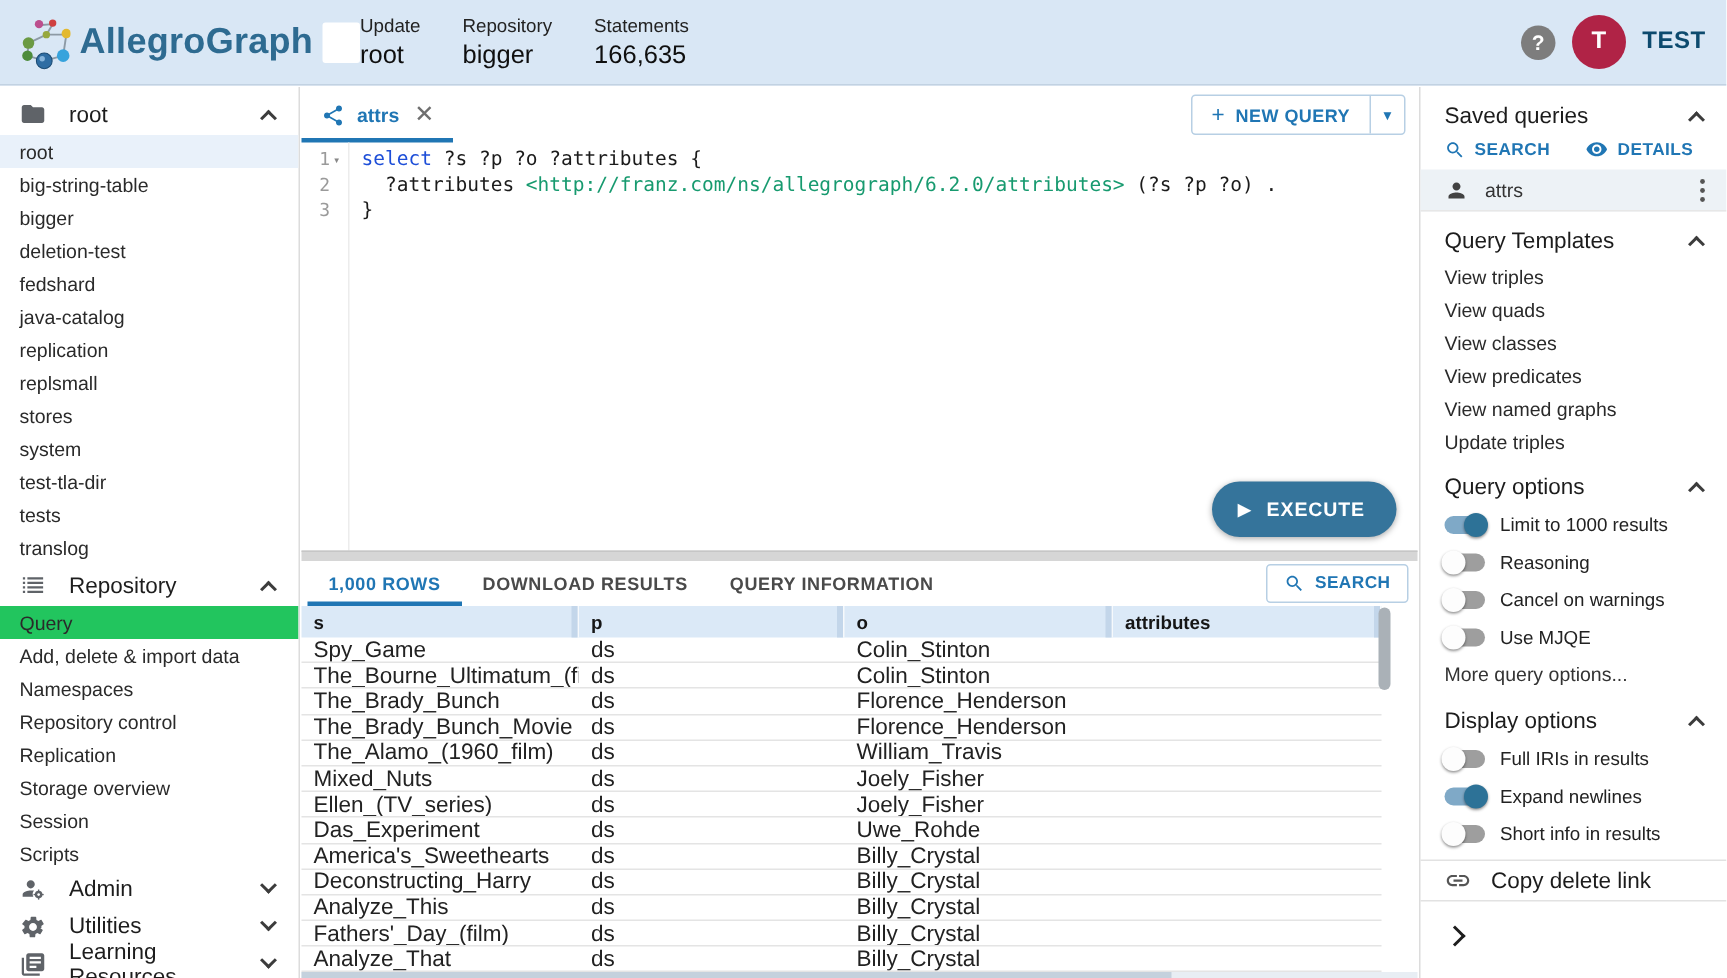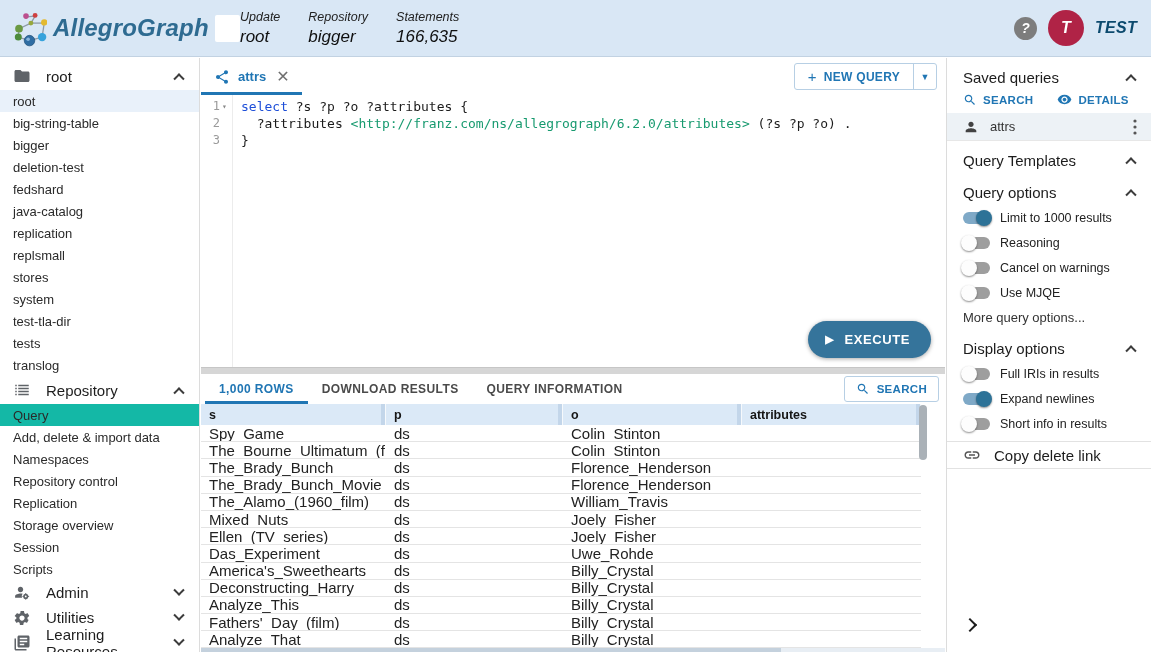--- a/index.html
+++ b/index.html
@@ -1,20 +1,20 @@
 <!DOCTYPE html>
 <html><head>
 <meta charset="utf-8">
 <style>
   * { margin:0; padding:0; box-sizing:border-box; }
   html,body { width:1151px; height:652px; overflow:hidden; }
   body { font-family:"Liberation Sans", sans-serif; background:#fff; position:relative; color:#222; }
 
   
-  .header { position:absolute; top:0; left:0; right:0; height:57px; background:#d9e7f5; border-bottom:1px solid #c2d2e2; display:flex; align-items:center; z-index:5;font-style:italic; }
+  .header { position:absolute; top:0; left:0; right:0; height:57px; background:#d9e7f5; border-bottom:1px solid #c2d2e2; display:flex; align-items:center; z-index:5; }
   .logo-wrap { display:flex; align-items:center; padding-left:12px; width:240px; }
   .logo-text { font-size:24px; font-weight:bold; color:#2e6b91; margin-left:6px; letter-spacing:.2px; }
   .logo-box { width:36px; height:27px; background:#fff; border-radius:2px; margin-left:6px; }
   .stat { margin-right:28px; }
   .stat-label { font-size:12.5px; color:#222; }
   .stat-value { font-size:17px; color:#0f0f0f; margin-top:3px; }
   .header-right { margin-left:auto; display:flex; align-items:center; gap:11px; padding-right:14px; }
   .help-icon { width:23px; height:23px; border-radius:50%; background:#7d7d7d; color:#fff; font-weight:bold; font-size:14px; display:flex; align-items:center; justify-content:center; cursor:pointer; }
   .avatar { width:36px; height:36px; border-radius:50%; background:#b02346; color:#fff; font-size:16px; font-weight:bold; display:flex; align-items:center; justify-content:center; cursor:pointer; }
   .username { font-size:16px; font-weight:bold; color:#0c4a6e; letter-spacing:.3px; }
@@ -25,21 +25,21 @@
   .chev.down { transform:rotate(45deg) translate(-2px,-2px); }
   .chev-right { width:10px; height:10px; border-right:2.5px solid #1d1d1d; border-bottom:2.5px solid #1d1d1d; display:inline-block; transform:rotate(-45deg); }
 
   
   .left-sidebar { position:absolute; top:58px; left:0; width:200px; bottom:0; background:#fff; border-right:1px solid #dcdcdc; padding-top:4px; overflow:hidden; }
   .nav-section { height:28px; display:flex; align-items:center; padding:0 16px 0 13px; gap:15px; cursor:pointer; }
   .nav-section svg { flex:none; }
   .nav-section .label { font-size:15px; color:#1d1d1d; flex:1; }
   .nav-item { height:22px; display:flex; align-items:center; padding-left:13px; font-size:13px; color:#2a2a2a; cursor:pointer; white-space:nowrap; }
   .list-root .nav-item.selected { background:#e9f1fa; }
-  .list-repo .nav-item.selected { background:#14b8a6; }
+  .list-repo .nav-item.selected { background:#22c55e; }
 
   
   .main { position:absolute; top:58px; left:201px; width:744px; bottom:0; background:#fff; }
   .tabbar { position:relative; height:37px; }
   .qtab { position:absolute; left:0; top:0; height:100%; display:flex; align-items:center; gap:8px; padding:0 12px 0 13px; cursor:pointer; }
   .qtab::after { content:''; position:absolute; left:0; right:0; bottom:0; height:3px; background:#2076b4; }
   .qtab-label { font-size:13px; font-weight:bold; color:#2076b4; }
   .close-x { color:#6f6f6f; font-size:16px; line-height:1; margin-left:2px; cursor:pointer; }
   .new-query { position:absolute; right:8px; top:5px; height:27px; display:flex; border:1px solid #b7cfe4; border-radius:3px; background:#fff; cursor:pointer; }
   .nq-main { display:flex; align-items:center; gap:7px; padding:0 13px; font-size:12px; font-weight:bold; color:#2076b4; letter-spacing:.3px; }
@@ -505,20 +505,29 @@
             <circle cx="2" cy="14" r="1.6" fill="#555"></circle>
           </svg>
         </span>
       </div>
     </div>
 
   <div class="rp-title">
     <span class="t">Query Templates</span>
     <span class="chev up"></span>
   </div>
+  <div>
+
+  <div class="tpl-item">View triples</div>
+      <div class="tpl-item">View quads</div>
+      <div class="tpl-item">View classes</div>
+      <div class="tpl-item">View predicates</div>
+      <div class="tpl-item">View named graphs</div>
+      <div class="tpl-item">Update triples</div>
+    </div>
 
   <div class="rp-title">
     <span class="t">Query options</span>
     <span class="chev up"></span>
   </div>
   <div>
 
       <div class="opt-row">
         <span class="toggle on">
           <span class="knob"></span>

